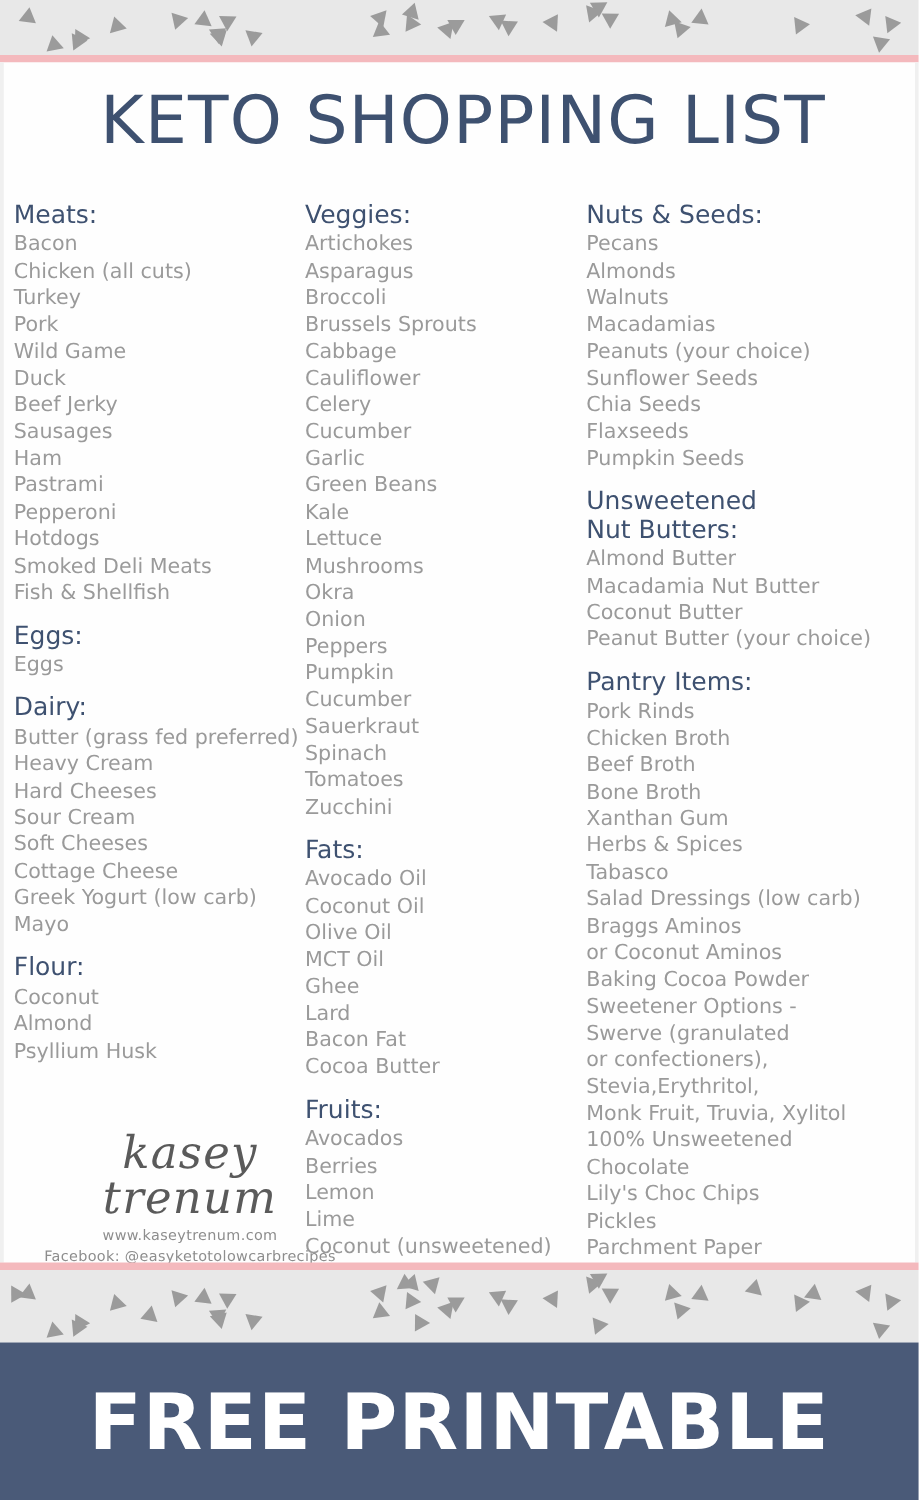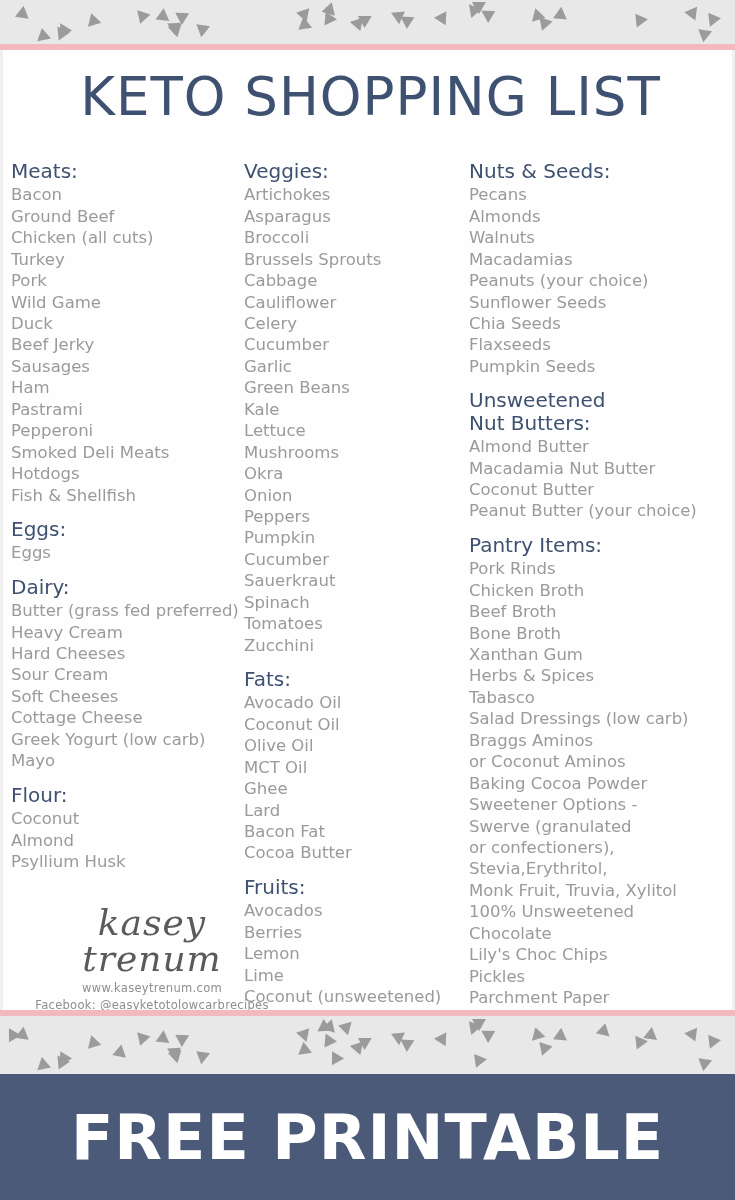--- a/index.html
+++ b/index.html
@@ -193,33 +193,32 @@
       <div class="tri" style="left: 530px; top: 8px; transform: rotate(344deg);"></div>
     </div>
   <div class="pinkbar top"></div>
 
   <div class="sheet">
     <div class="title">KETO SHOPPING LIST</div>
     <div class="columns" id="columns">
         <div class="col c1">
           <div class="sec-head">Meats:</div>
           <div class="item">Bacon</div>
-          <div class="item">Ground Beef</div>
           <div class="item">Chicken (all cuts)</div>
           <div class="item">Turkey</div>
           <div class="item">Pork</div>
           <div class="item">Wild Game</div>
           <div class="item">Duck</div>
           <div class="item">Beef Jerky</div>
           <div class="item">Sausages</div>
           <div class="item">Ham</div>
           <div class="item">Pastrami</div>
           <div class="item">Pepperoni</div>
+          <div class="item">Hotdogs</div>
           <div class="item">Smoked Deli Meats</div>
-          <div class="item">Hotdogs</div>
           <div class="item">Fish &amp; Shellfish</div>
           <div class="sec-head spaced">Eggs:</div>
           <div class="item">Eggs</div>
           <div class="sec-head spaced">Dairy:</div>
           <div class="item">Butter (grass fed preferred)</div>
           <div class="item">Heavy Cream</div>
           <div class="item">Hard Cheeses</div>
           <div class="item">Sour Cream</div>
           <div class="item">Soft Cheeses</div>
           <div class="item">Cottage Cheese</div>

